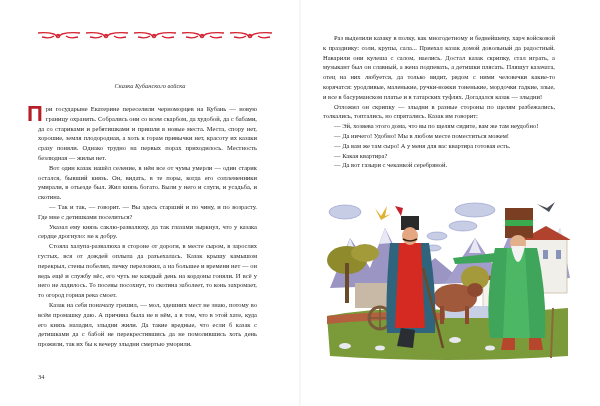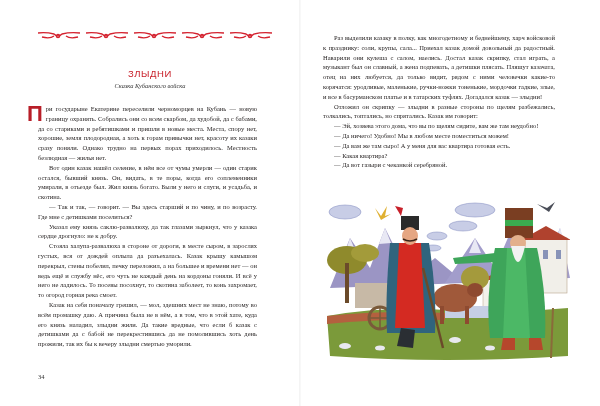--- a/index.html
+++ b/index.html
@@ -37,21 +37,20 @@
         <path d="M6 6 Q14 8 18 5 M30 5 Q34 8 42 6"></path>
         <circle cx="22" cy="5" r="1.6"></circle>
       </g>
       <use href="#orn" x="48"></use>
       <use href="#orn" x="96"></use>
       <use href="#orn" x="144"></use>
       <use href="#orn" x="192"></use>
     </g>
   </svg>
 
-  <div class="title">ЗЛЫДНИ</div>
   <div class="subtitle">Сказка Кубанского войска</div>
 
   <div class="text-block left-text">
     <p class="noindent"><span class="dropcap">П</span><span>ри государыне Екатерине переселили черноморцев на Кубань — новую границу охранять. Собрались они со всем скарбом, да худобой, да с бабами, да со стариками и ребятишками и пришли в новые места. Места, спору нет, хорошие, земля плодородная, а хоть к горам привычки нет, красоту их казаки сразу поняли. Однако трудно на первых порах приходилось. Местность безлюдная — жилья нет.</span></p>
     <p>Вот один казак нашёл селение, в нём все от чумы умерли — один старик остался, бывший князь. Он, видать, в те поры, когда его соплеменники умирали, в отъезде был. Жил князь богато. Были у него и слуги, и усадьба, и скотина.</p>
     <p>— Так и так, — говорит. — Вы здесь старший и по чину, и по возрасту. Где мне с детишками поселиться?</p>
     <p>Указал ему князь саклю-развалюху, да так глазами зыркнул, что у казака сердце дрогнуло: не к добру.</p>
     <p>Стояла халупа-развалюха в стороне от дороги, в месте сыром, в зарослях густых, вся от дождей оплыла да разъехалась. Казак крышу камышом перекрыл, стены побелил, печку переложил, а на большее и времени нет — он ведь ещё и службу нёс, его чуть не каждый день на кордоны гоняли. И всё у него не ладилось. То посевы посохнут, то скотина заболеет, то конь захромает, то огород горная река смоет.</p>
     <p>Казак на себя поначалу грешил, — мол, здешних мест не знаю, потому во всём промашку даю. А причина была не в нём, а в том, что в этой хате, куда его князь наладил, злыдни жили. Да такие вредные, что если б казак с детишками да с бабой не перекрестившись да не помолившись хоть день прожили, так их бы к вечеру злыдни смертью уморили.</p>
   </div>

